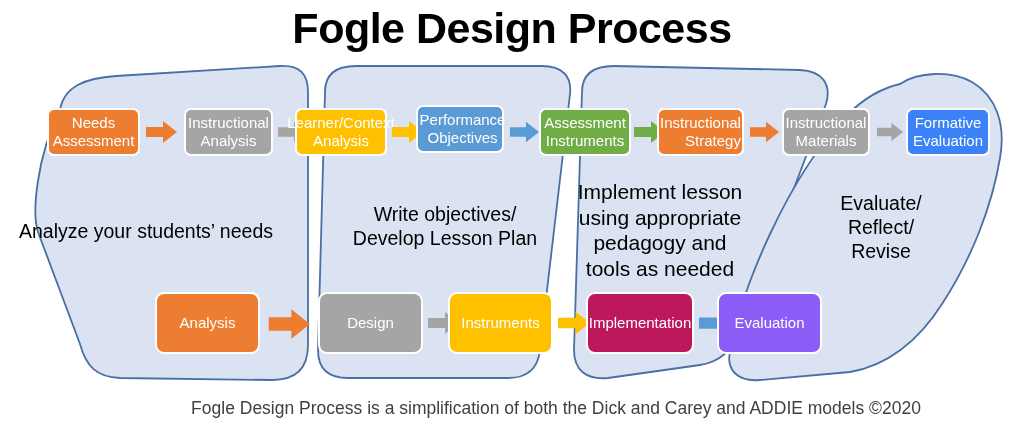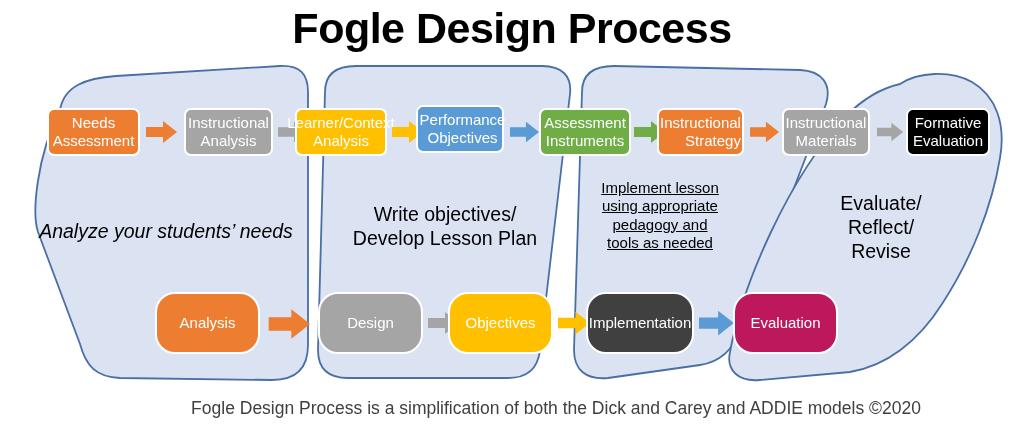--- a/index.html
+++ b/index.html
@@ -71,38 +71,38 @@
     border: 2px solid #ffffff;
     display: flex;
     align-items: center;
     justify-content: center;
     text-align: center;
     color: #ffffff;
     line-height: 1.18;
     padding: 2px 4px;
   }
   .pbox.small { font-size: 15px; }
-  .pbox.big   { font-size: 15px; border-radius: 20px; }
+  .pbox.big   { font-size: 15px; border-radius: 9px; }
 
   
   .arrow {
     position: absolute;
   }
 
   
   .grouptext {
     position: absolute;
     text-align: center;
     color: #000000;
     line-height: 1.22;
     white-space: pre-line;
   }
   .gt1 { font-size: 19.5px; }
   .gt2 { font-size: 19.5px; }
-  .gt3 { font-size: 15px; text-decoration: underline; }
+  .gt3 { font-size: 21px; }
   .gt4 { font-size: 19.5px; }
 </style>
 </head>
 <body>
 
 <div id="stage">
 
   <div class="title">Fogle Design Process</div>
 
   <svg id="blob-layer" viewBox="0 0 1024 436">
@@ -189,24 +189,24 @@
     <path d="M0,7 L17,7 L17,1 L31,12 L17,23 L17,17 L0,17 Z" fill="#ED7D31"></path>
   </svg>
 
   <div class="pbox small" style="left:782px; top:108px; width:88px; height:48px; background:#A5A5A5;">Instructional
 Materials</div>
 
   <svg class="arrow" style="left:877px; top:121px;" width="27" height="22" viewBox="0 0 32 24">
     <path d="M0,7 L17,7 L17,1 L31,12 L17,23 L17,17 L0,17 Z" fill="#A5A5A5"></path>
   </svg>
 
-  <div class="pbox small" style="left:906px; top:108px; width:84px; height:48px; background:#000000;">Formative
+  <div class="pbox small" style="left:906px; top:108px; width:84px; height:48px; background:#3b82f6;">Formative
 Evaluation</div>
 
-  <div class="grouptext gt1" style="left:32px; top:220px; width:268px;font-style:italic;">Analyze your students’ needs</div>
+  <div class="grouptext gt1" style="left:12px; top:220px; width:268px;">Analyze your students’ needs</div>
 
   <div class="grouptext gt2" style="left:336px; top:203px; width:218px;">Write objectives/
 Develop Lesson Plan</div>
 
   <div class="grouptext gt3" style="left:570px; top:179px; width:180px;">Implement lesson
 using appropriate
 pedagogy and
 tools as needed</div>
 
   <div class="grouptext gt4" style="left:820px; top:192px; width:122px;">Evaluate/
@@ -218,29 +218,29 @@
   <svg class="arrow" style="left:268px; top:308px;" width="44" height="32" viewBox="0 0 32 24">
     <path d="M0,7 L17,7 L17,1 L31,12 L17,23 L17,17 L0,17 Z" fill="#ED7D31"></path>
   </svg>
 
   <div class="pbox big" style="left:318px; top:292px; width:105px; height:62px; background:#A5A5A5;">Design</div>
 
   <svg class="arrow" style="left:428px; top:311px;" width="32" height="24" viewBox="0 0 32 24">
     <path d="M0,7 L17,7 L17,1 L31,12 L17,23 L17,17 L0,17 Z" fill="#A5A5A5"></path>
   </svg>
 
-  <div class="pbox big" style="left:448px; top:292px; width:105px; height:62px; background:#FFC000;">Objectives</div>
+  <div class="pbox big" style="left:448px; top:292px; width:105px; height:62px; background:#FFC000;">Instruments</div>
 
   <svg class="arrow" style="left:558px; top:310px;" width="33" height="26" viewBox="0 0 32 24">
     <path d="M0,7 L17,7 L17,1 L31,12 L17,23 L17,17 L0,17 Z" fill="#FFC000"></path>
   </svg>
 
-  <div class="pbox big" style="left:586px; top:292px; width:108px; height:62px; background:#404040;">Implementation</div>
+  <div class="pbox big" style="left:586px; top:292px; width:108px; height:62px; background:#be185d;">Implementation</div>
 
   <svg class="arrow" style="left:699px; top:309px;" width="36" height="28" viewBox="0 0 32 24">
     <path d="M0,7 L17,7 L17,1 L31,12 L17,23 L17,17 L0,17 Z" fill="#5B9BD5"></path>
   </svg>
 
-  <div class="pbox big" style="left:733px; top:292px; width:105px; height:62px; background:#be185d;">Evaluation</div>
+  <div class="pbox big" style="left:717px; top:292px; width:105px; height:62px; background:#8b5cf6;">Evaluation</div>
 
   <div class="footer">Fogle Design Process is a simplification of both the Dick and Carey and ADDIE models ©2020</div>
 
 </div>
 
 </body></html>

